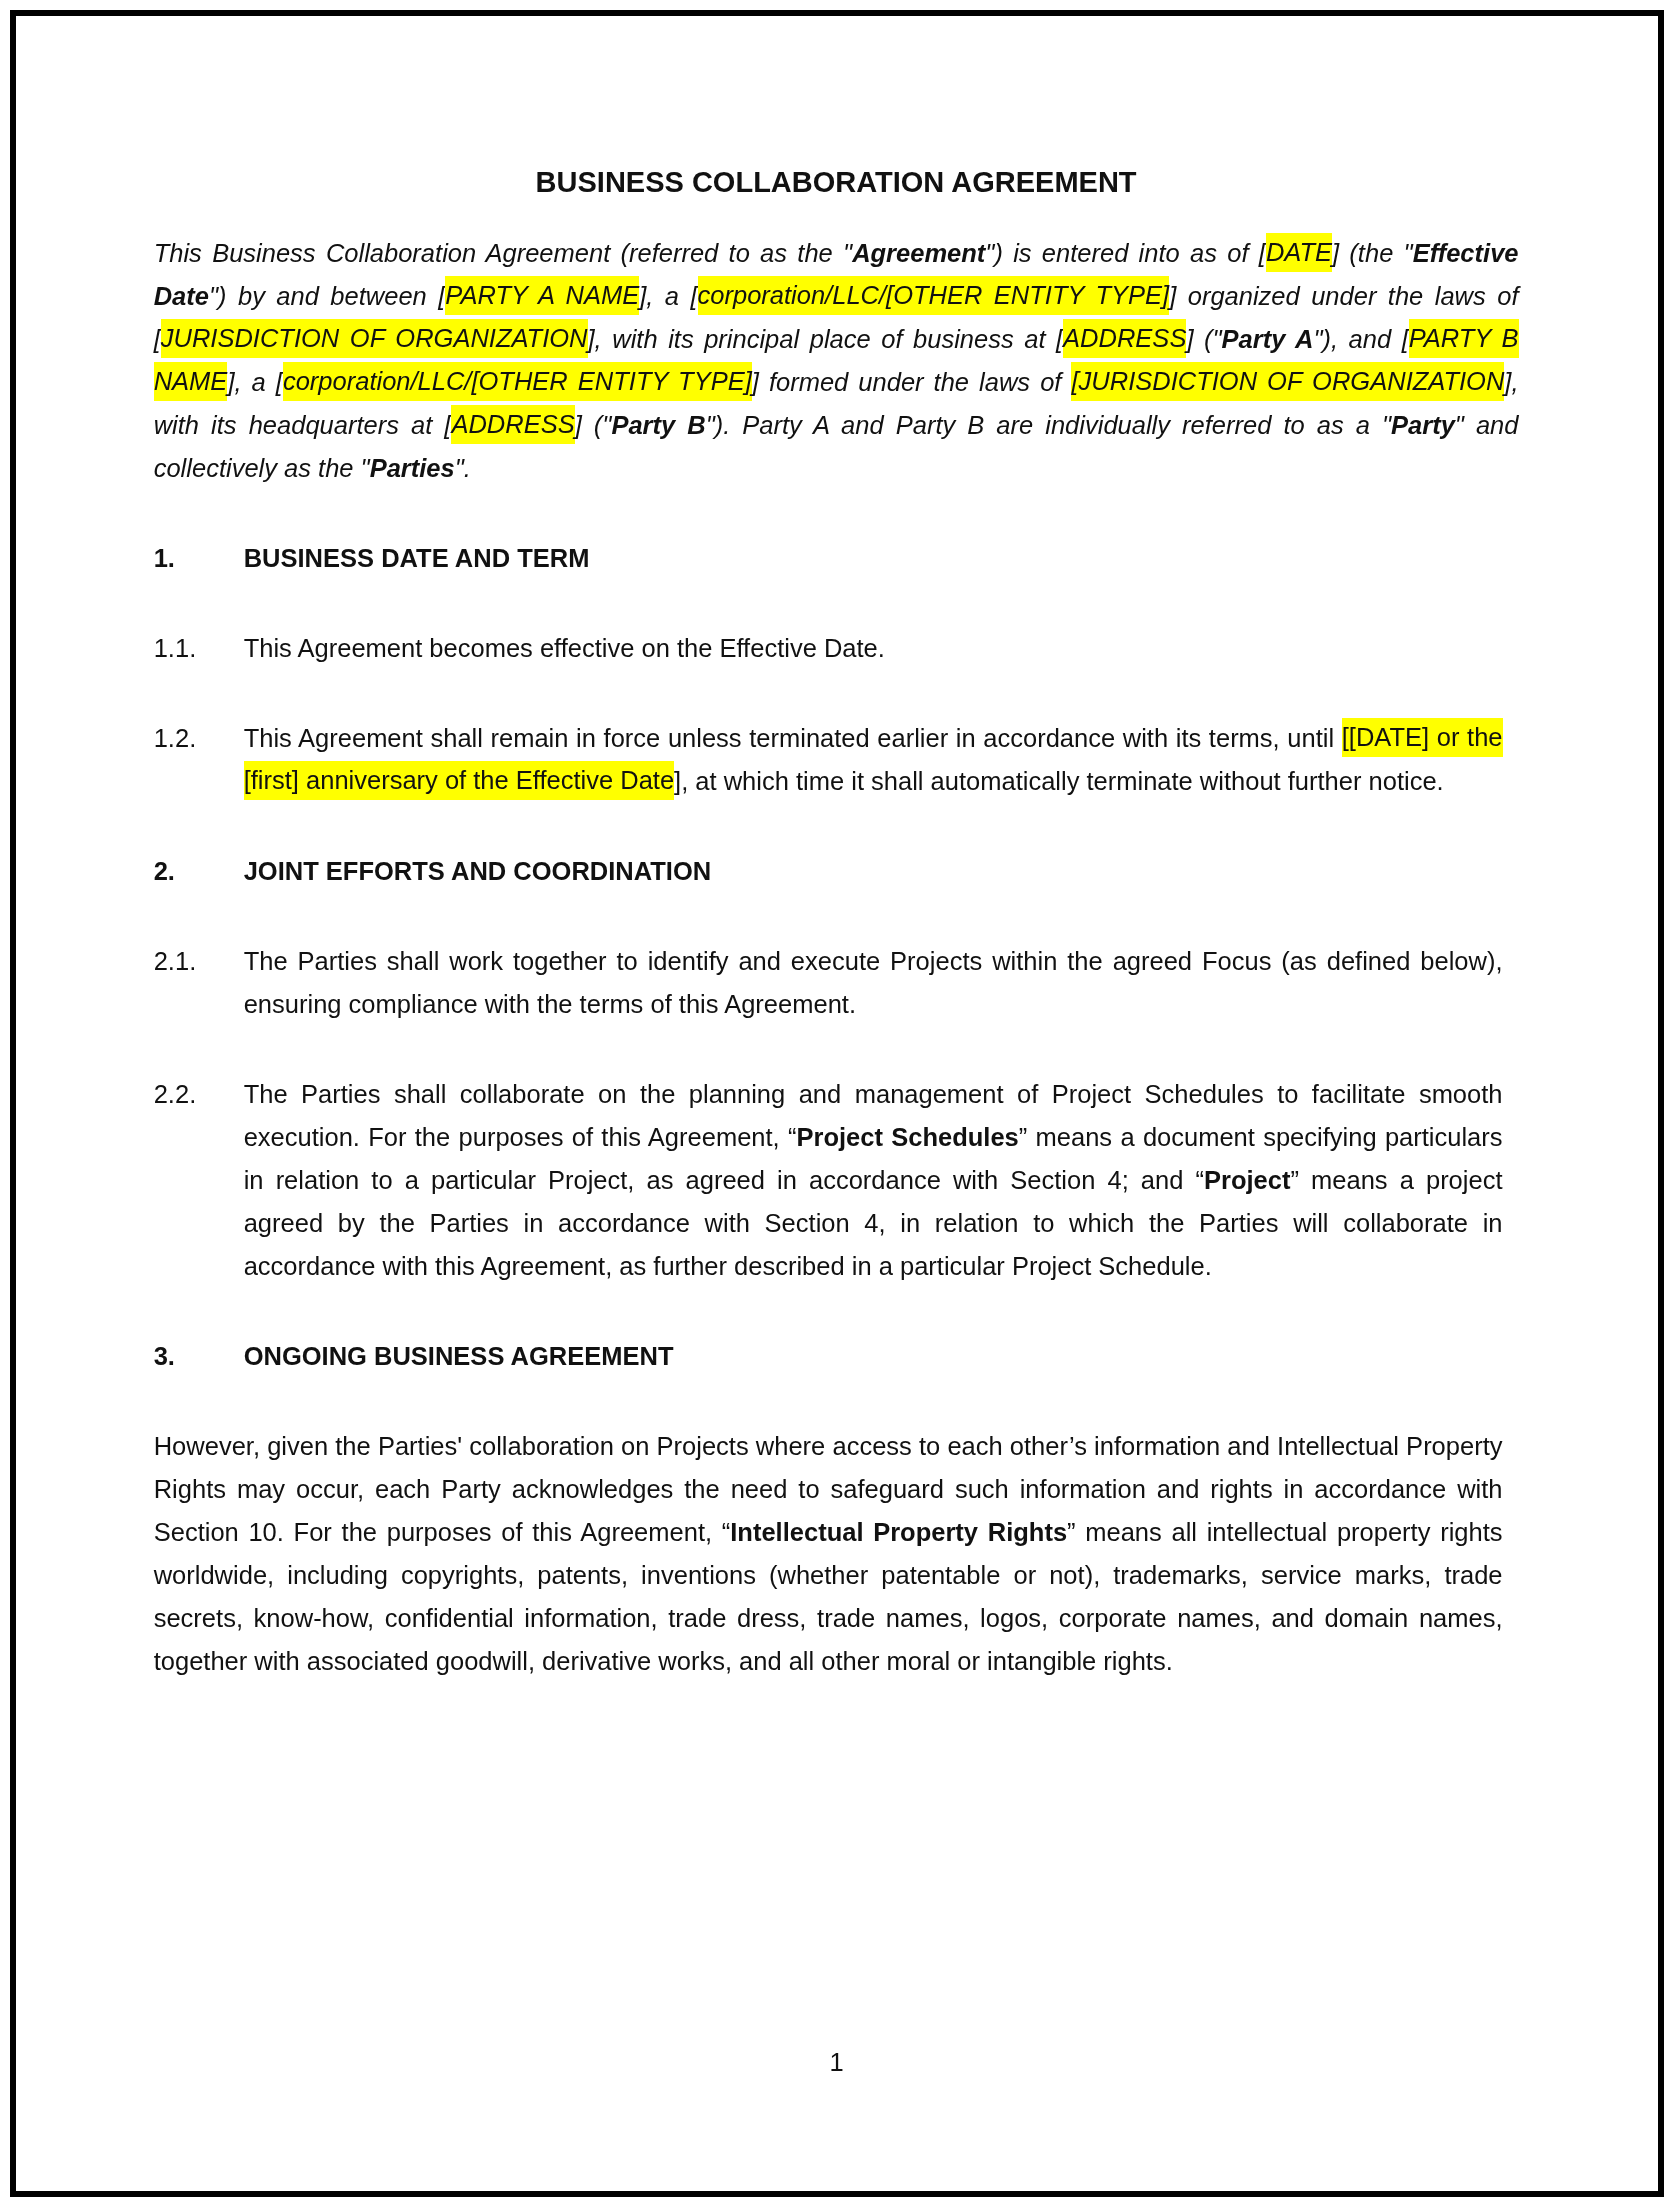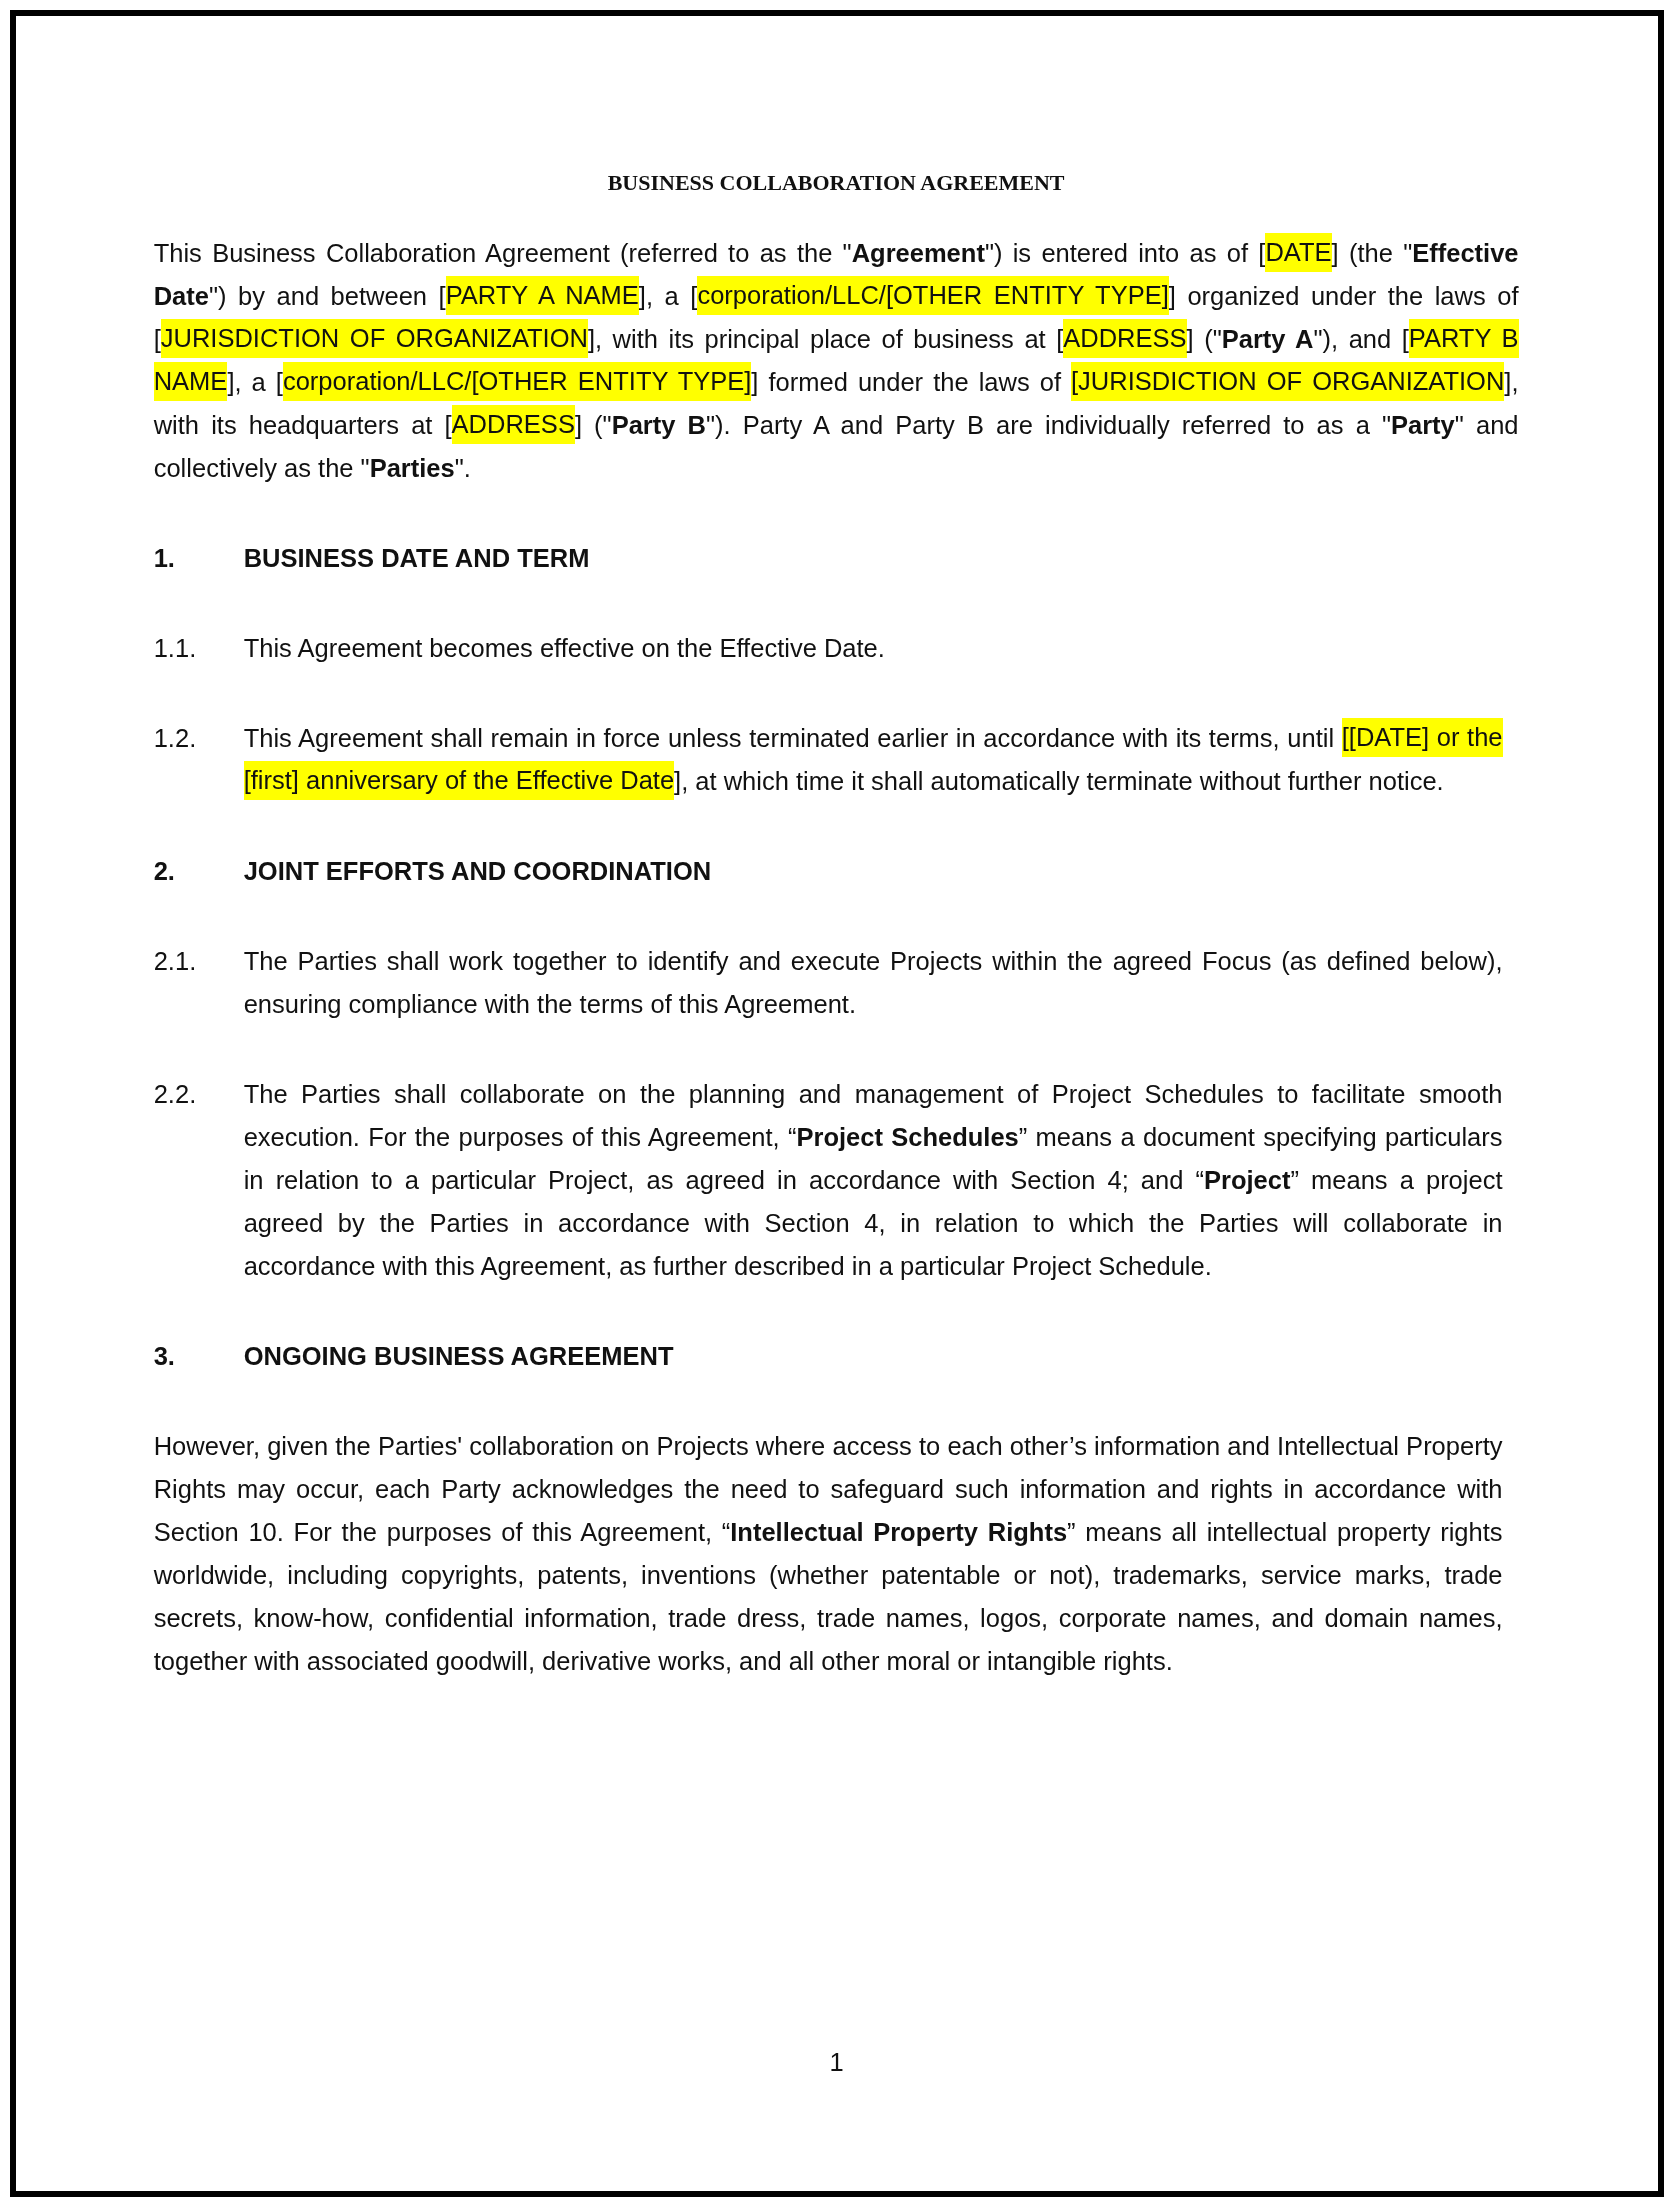--- a/index.html
+++ b/index.html
@@ -18,30 +18,30 @@
     box-sizing: border-box;
     overflow: hidden;
   }
   .page-content {
     padding: 145px 139px 0 138px;
     font-size: 25.5px;
     line-height: 43px;
   }
   .doc-title {
     margin: 0 0 28px 0;
-    font-size: 22px;
+    font-size: 29px;
     line-height: 43px;
     font-weight: bold;
     text-align: center;
-    font-family: Liberation Serif, serif;
   }
   .intro {
     margin: 0 0 47px 0;
     text-align: justify;
     text-justify: inter-word;
+    font-style: italic;
   }
   .heading {
     display: flex;
     font-weight: bold;
     margin: 0 0 47px 0;
   }
   .para {
     display: flex;
     margin: 0 16px 47px 0;
   }

